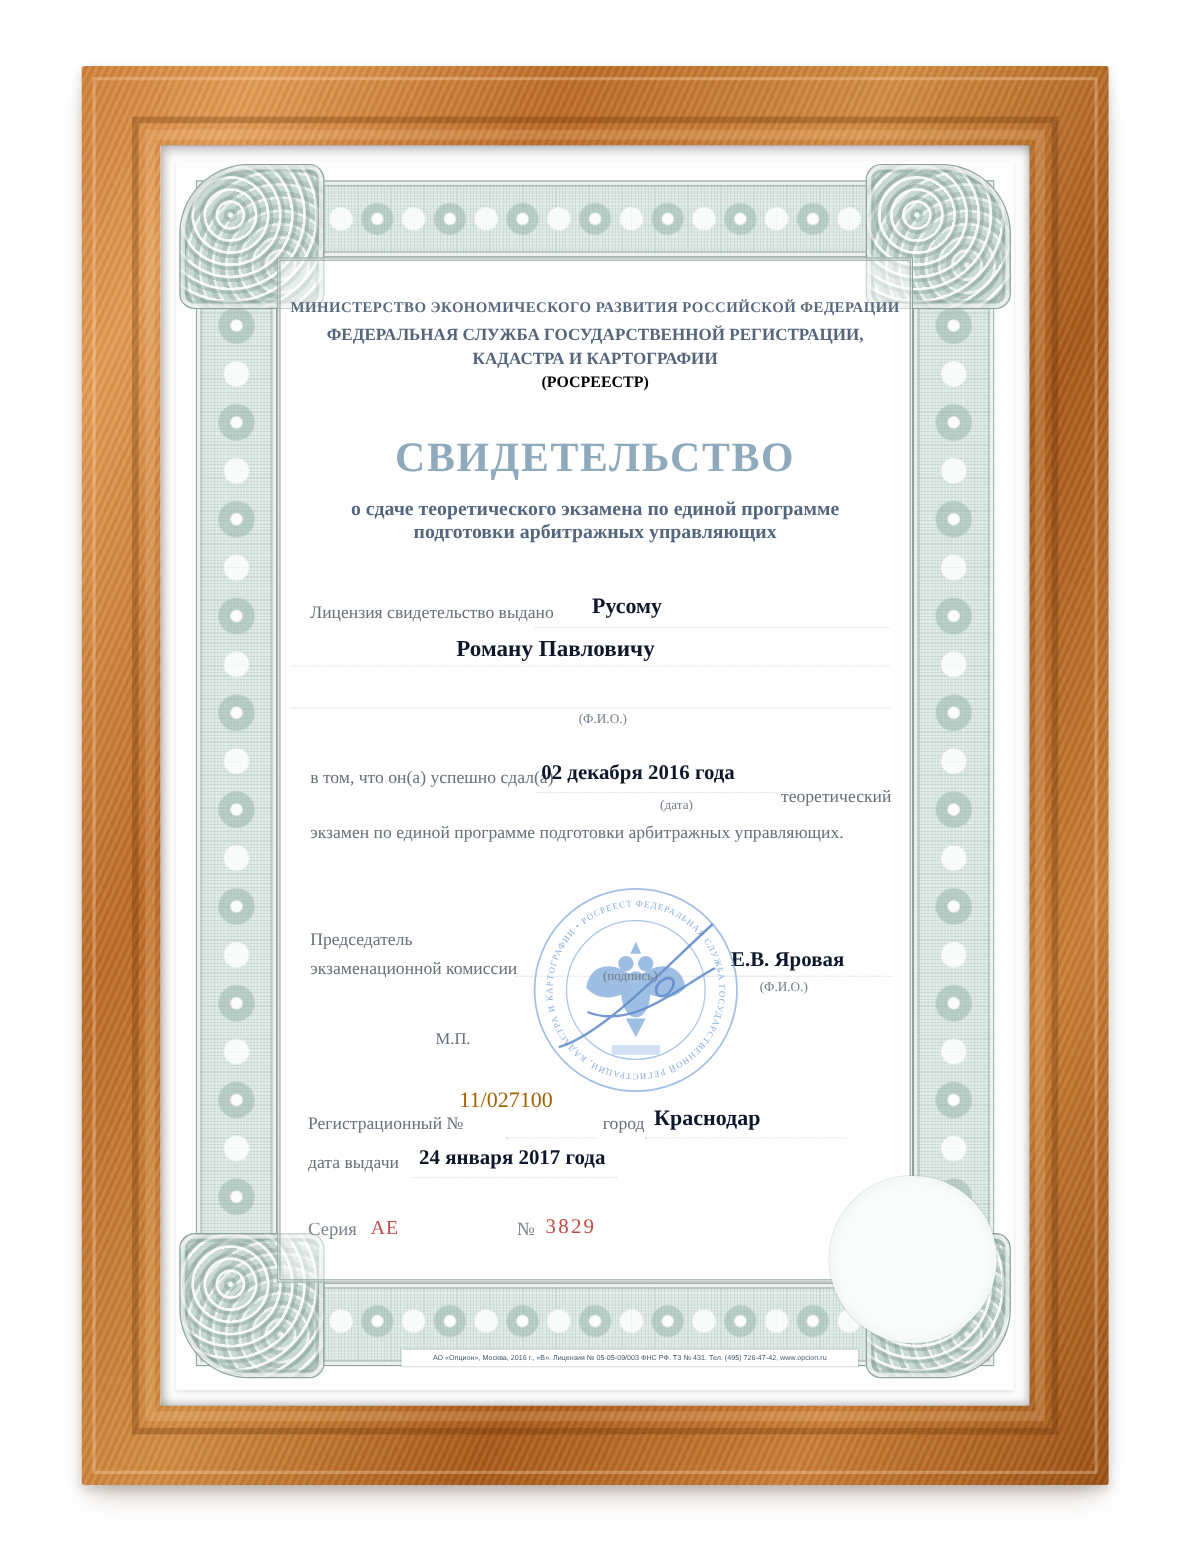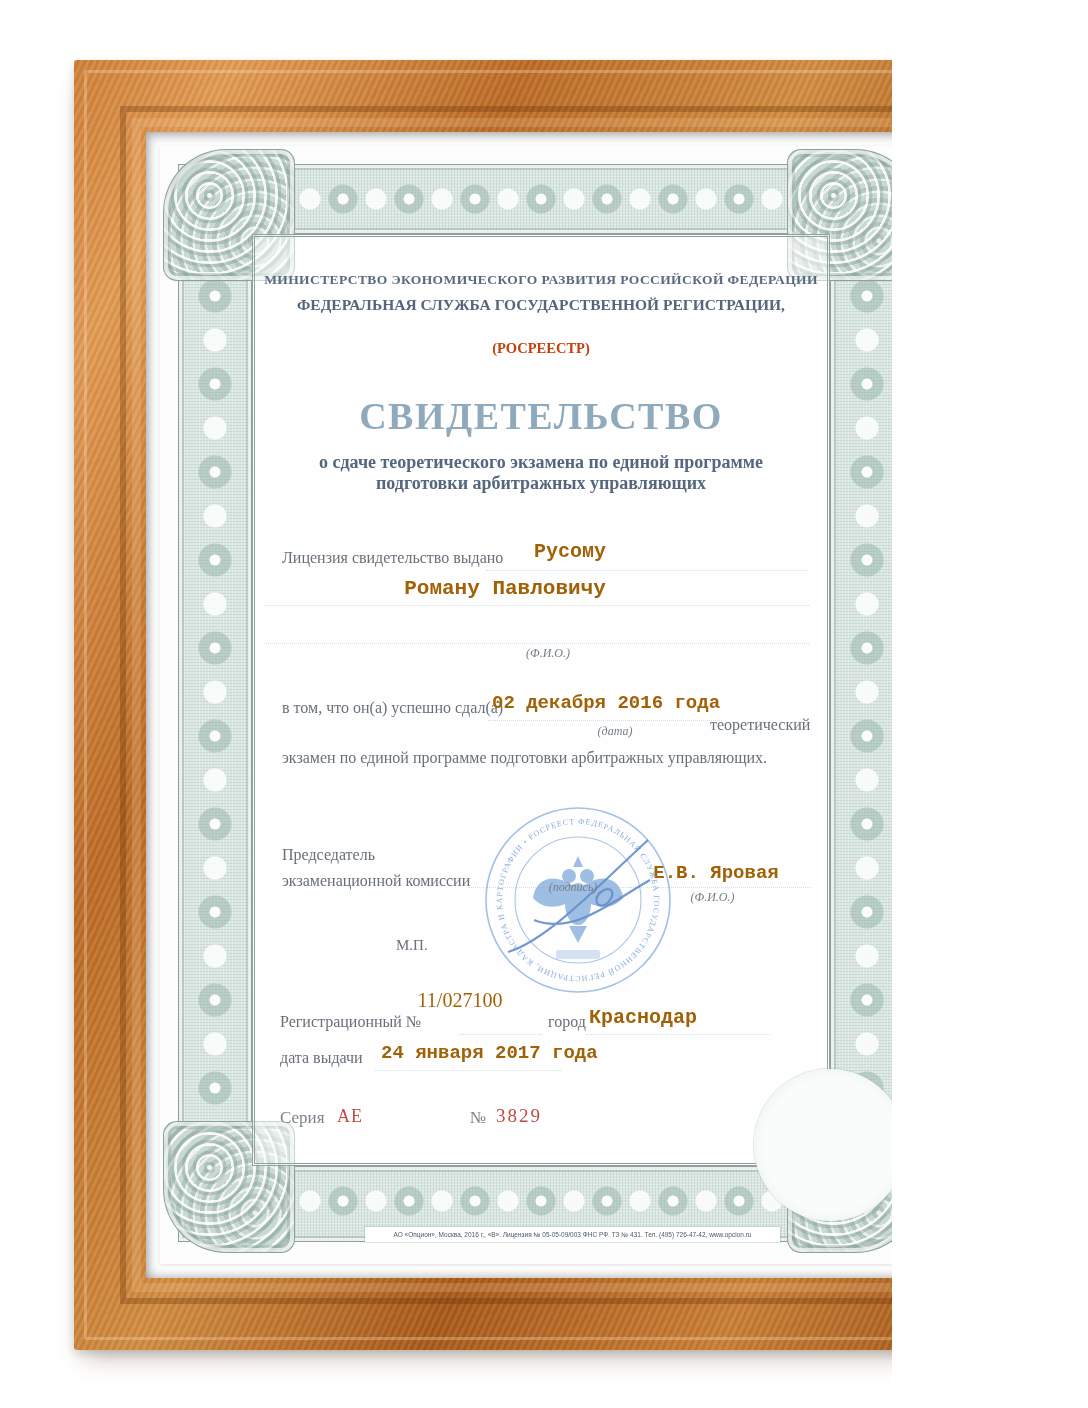--- a/index.html
+++ b/index.html
@@ -1,16 +1,16 @@
 <!DOCTYPE html>
 <html><head>
 <meta charset="utf-8">
 <style>
   html,body{margin:0;padding:0;background:#ffffff;}
-  .stage{position:relative;width:892px;height:1408px;background:#ffffff;overflow:hidden;
+  .stage{position:relative;width:1088px;height:1408px;background:#ffffff;overflow:hidden;
          font-family:"Liberation Serif","DejaVu Serif",serif;}
 
   
   .frame{position:absolute;left:74px;top:60px;width:934px;height:1290px;box-sizing:border-box;
     background:
       repeating-linear-gradient(115deg, rgba(255,255,255,.08) 0 3px, rgba(80,35,0,.06) 3px 6px),
       linear-gradient(118deg,#cf8038 0%,#e29b54 10%,#bb6b25 28%,#d18c41 46%,#a75818 64%,#c97e35 82%,#9a4f12 100%);
     border-radius:3px;
     box-shadow:0 16px 24px -10px rgba(110,80,50,.38), 0 4px 10px rgba(0,0,0,.15);}
   .frame-ridge-outer{position:absolute;inset:10px;border:3px solid rgba(255,230,200,.30);border-radius:2px;}
@@ -65,28 +65,28 @@
   
   .inner-box{position:absolute;left:252px;top:234px;width:578px;height:932px;z-index:5;
     border:3px double #8ea39d;box-sizing:border-box;background:rgba(255,255,255,.55);}
 
   
   .t{position:absolute;z-index:5;color:#55657a;}
   .center{text-align:center;}
   .hdr1{left:262px;top:272px;width:558px;font-size:13.5px;font-weight:bold;letter-spacing:.4px;color:#5a6a7e;}
   .hdr2{left:262px;top:296px;width:558px;font-size:15.5px;font-weight:bold;color:#55657a;}
   .hdr3{left:262px;top:318px;width:558px;font-size:15.5px;font-weight:bold;color:#55657a;}
-  .hdr4{left:262px;top:340px;width:558px;font-size:14.5px;font-weight:bold;color:#c2410c;}
+  .hdr4{left:262px;top:340px;width:558px;font-size:14.5px;font-weight:bold;color:#000000;}
   .title{left:262px;top:394px;width:558px;font-size:38px;font-weight:bold;letter-spacing:1.5px;color:#8fa9bd;}
   .sub1{left:262px;top:452px;width:558px;font-size:18px;font-weight:bold;color:#54677e;}
   .sub2{left:262px;top:473px;width:558px;font-size:18px;font-weight:bold;color:#54677e;}
 
   .lbl{font-size:16px;color:#68707a;}
-  .val{font-weight:bold;color:#a16207;font-family:Liberation Mono, monospace;}
-  .small-it{font-size:12px;font-style:italic;color:#747e88;}
+  .val{font-weight:bold;color:#0f172a;}
+  .small-it{font-size:12px;color:#747e88;}
   .dotline{position:absolute;z-index:4;border-bottom:1px dotted #a8b6bd;height:1px;}
 
   .issued-lbl{left:282px;top:549px;}
   .issued-surname{left:480px;top:540px;width:180px;font-size:20px;}
   .line-r1{left:486px;top:569px;width:322px;}
   .issued-name{left:300px;top:577px;width:410px;font-size:21px;}
   .line-r2{left:264px;top:604px;width:545px;}
   .line-r3{left:264px;top:642px;width:545px;}
   .fio1{left:448px;top:646px;width:200px;}
 
@@ -149,20 +149,21 @@
   <div class="corner corner-tl"></div>
   <div class="corner corner-tr"></div>
   <div class="corner corner-bl"></div>
   <div class="corner corner-br"></div>
 
   <div class="inner-box"></div>
   <div class="emboss"></div>
 
   <div class="t center hdr1">МИНИСТЕРСТВО ЭКОНОМИЧЕСКОГО РАЗВИТИЯ РОССИЙСКОЙ ФЕДЕРАЦИИ</div>
   <div class="t center hdr2">ФЕДЕРАЛЬНАЯ СЛУЖБА ГОСУДАРСТВЕННОЙ РЕГИСТРАЦИИ,</div>
+  <div class="t center hdr3">КАДАСТРА И КАРТОГРАФИИ</div>
   <div class="t center hdr4">(РОСРЕЕСТР)</div>
 
   <div class="t center title">СВИДЕТЕЛЬСТВО</div>
   <div class="t center sub1">о сдаче теоретического экзамена по единой программе</div>
   <div class="t center sub2">подготовки арбитражных управляющих</div>
 
   <div class="t lbl issued-lbl">Лицензия свидетельство выдано</div>
   <div class="t val center issued-surname">Русому</div>
   <div class="dotline line-r1"></div>
   <div class="t val center issued-name">Роману  Павловичу</div>

